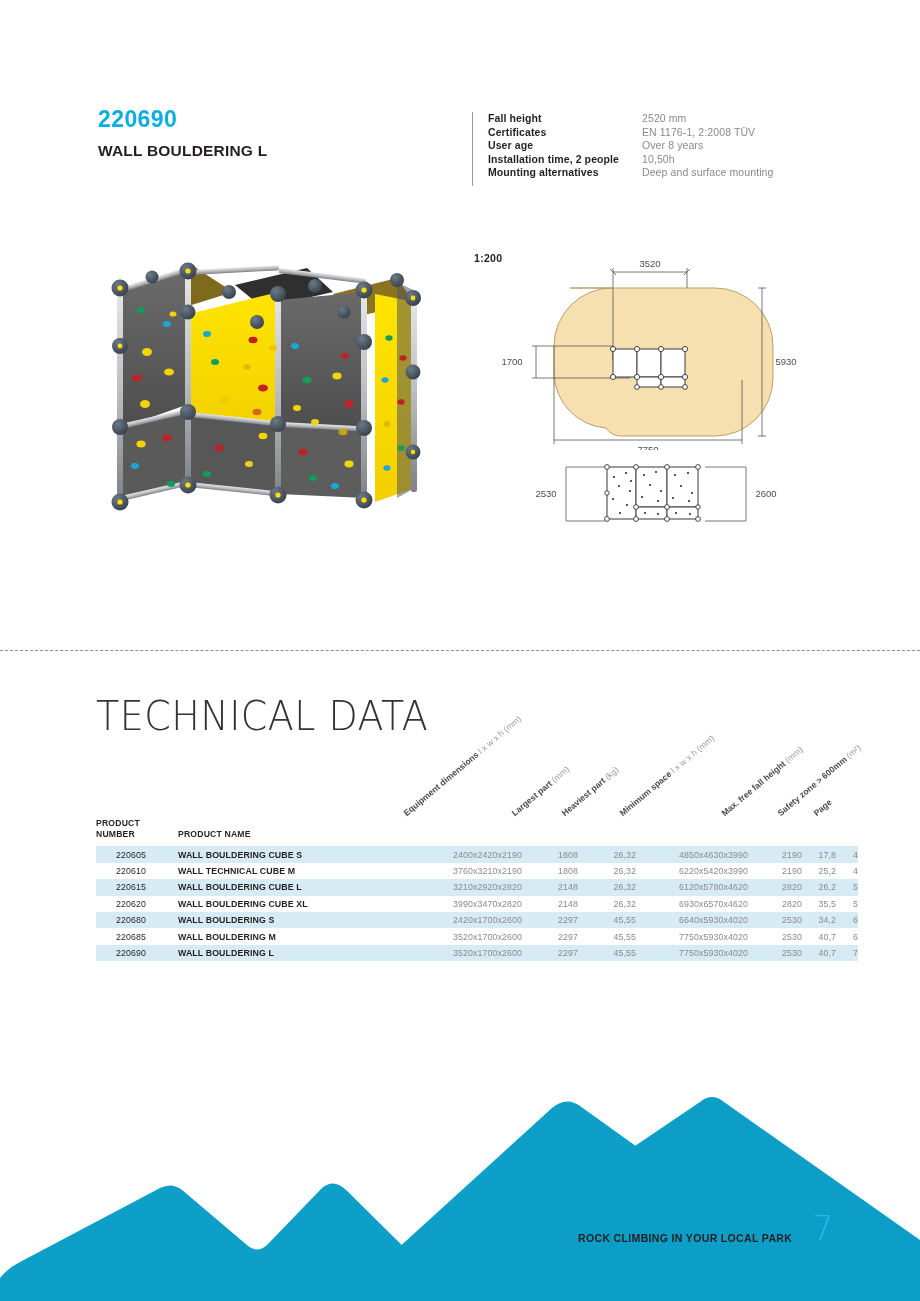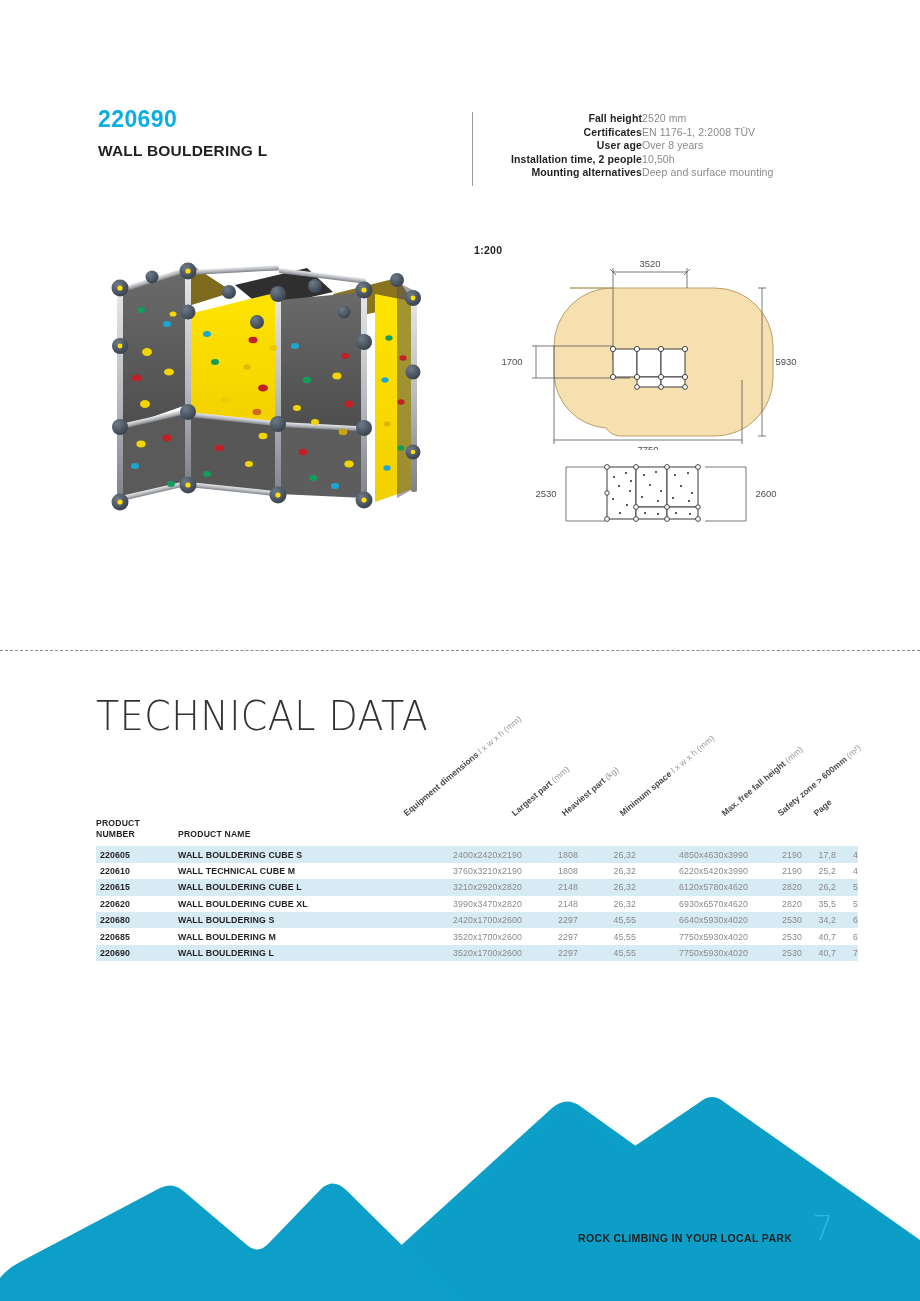--- a/index.html
+++ b/index.html
@@ -16,41 +16,41 @@
     font-size:23px;font-weight:bold;letter-spacing:.4px;
     color:#0aaee0;line-height:1;
   }
   #prod-name{
     position:absolute;left:98px;top:143px;
     font-size:15.5px;font-weight:bold;letter-spacing:.2px;
     color:#231f20;line-height:1;
   }
 
   
-  #spec-block{position:absolute;left:472px;top:112px;width:350px;text-align:right;}
+  #spec-block{position:absolute;left:472px;top:112px;width:350px;}
   #spec-rule{
     position:absolute;left:472px;top:112px;width:1px;height:74px;
     background:#9a9a9a;
   }
   .spec-row{display:flex;height:13.6px;align-items:flex-start;}
   .spec-label{
     width:170px;padding-left:16px;box-sizing:border-box;
     font-size:10.5px;font-weight:bold;color:#231f20;letter-spacing:.1px;
   }
   .spec-value{
     font-size:10.5px;color:#8a8a8a;letter-spacing:.1px;
   }
 
   
   #photo{position:absolute;left:97px;top:252px;width:345px;height:288px;}
   #photo svg{display:block;}
 
   
   #scale-label{
-    position:absolute;left:474px;top:244px;
+    position:absolute;left:474px;top:252px;
     font-size:10.5px;font-weight:bold;color:#231f20;letter-spacing:.3px;
   }
   #plan-drawing{position:absolute;left:470px;top:250px;width:330px;height:200px;}
   #elev-drawing{position:absolute;left:500px;top:455px;width:290px;height:75px;}
   .dimtext{font-family:"Liberation Sans",sans-serif;font-size:9.5px;fill:#4d4d4d;}
 
   
   #divider{
     position:absolute;left:0;top:650px;width:920px;height:0;
     border-top:1px dashed #8c8c8c;
@@ -78,21 +78,21 @@
   table{border-collapse:collapse;width:760px;table-layout:fixed;}
   th,td{padding:0;vertical-align:middle;}
   thead th{
     font-size:8.6px;font-weight:bold;color:#231f20;
     text-align:left;letter-spacing:.2px;line-height:1.25;
     padding-bottom:7px;vertical-align:bottom;margin-top:25px;
   }
   tbody tr{height:16.4px;}
   tbody tr.alt{background:#d7ebf5;}
   td{font-size:8.8px;color:#8a8a8a;letter-spacing:.1px;}
-  td.pn{font-weight:bold;color:#231f20;padding-left:4px;}
+  td.pn{font-weight:normal;color:#231f20;padding-left:20px;}
   td.nm{font-weight:bold;color:#231f20;}
   td.c{text-align:right;}
 
   .col-pn{width:82px;}
   .col-nm{width:232px;}
   .col-eq{width:112px;}
   .col-lp{width:56px;}
   .col-hp{width:58px;}
   .col-ms{width:112px;}
   .col-ff{width:54px;}

